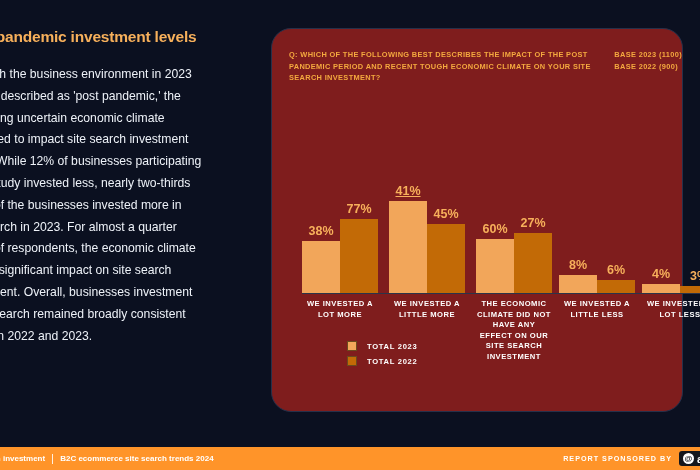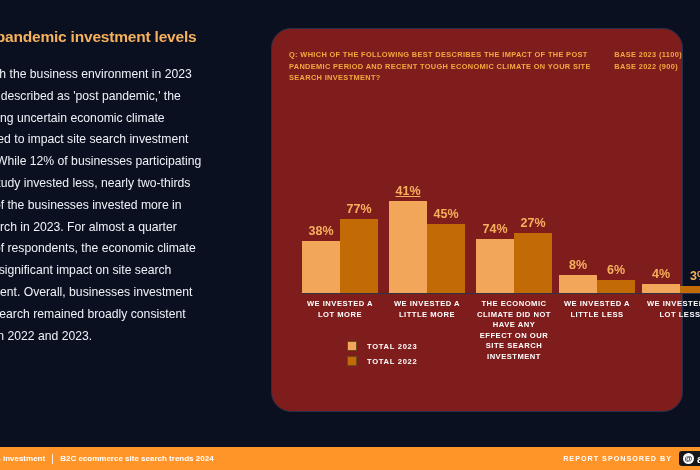--- a/index.html
+++ b/index.html
@@ -302,21 +302,21 @@
             <div class="fill" style="height: 69.44px; background: rgb(194, 106, 6);"></div>
             <div class="vlabel" style="bottom: 72.44px;">45%</div>
           </div>
         </div>
         <div class="cat-label">WE INVESTED A LITTLE MORE</div>
       </div>
       <div class="group" style="left: 204px; width: 76px;">
         <div class="bars">
           <div class="bar" style="height: 130px;">
             <div class="fill" style="height: 53.76px; background: rgb(242, 166, 90);"></div>
-            <div class="vlabel" style="bottom: 56.76px;">74%</div>
+            <div class="vlabel" style="bottom: 56.76px;">60%</div>
           </div>
           <div class="bar y2022" style="height: 130px;">
             <div class="fill" style="height: 60.48px; background: rgb(194, 106, 6);"></div>
             <div class="vlabel" style="bottom: 63.48px;">27%</div>
           </div>
         </div>
         <div class="cat-label">THE ECONOMIC CLIMATE DID NOT HAVE ANY EFFECT ON OUR SITE SEARCH INVESTMENT</div>
       </div>
       <div class="group" style="left: 287px; width: 76px;">
         <div class="bars">

